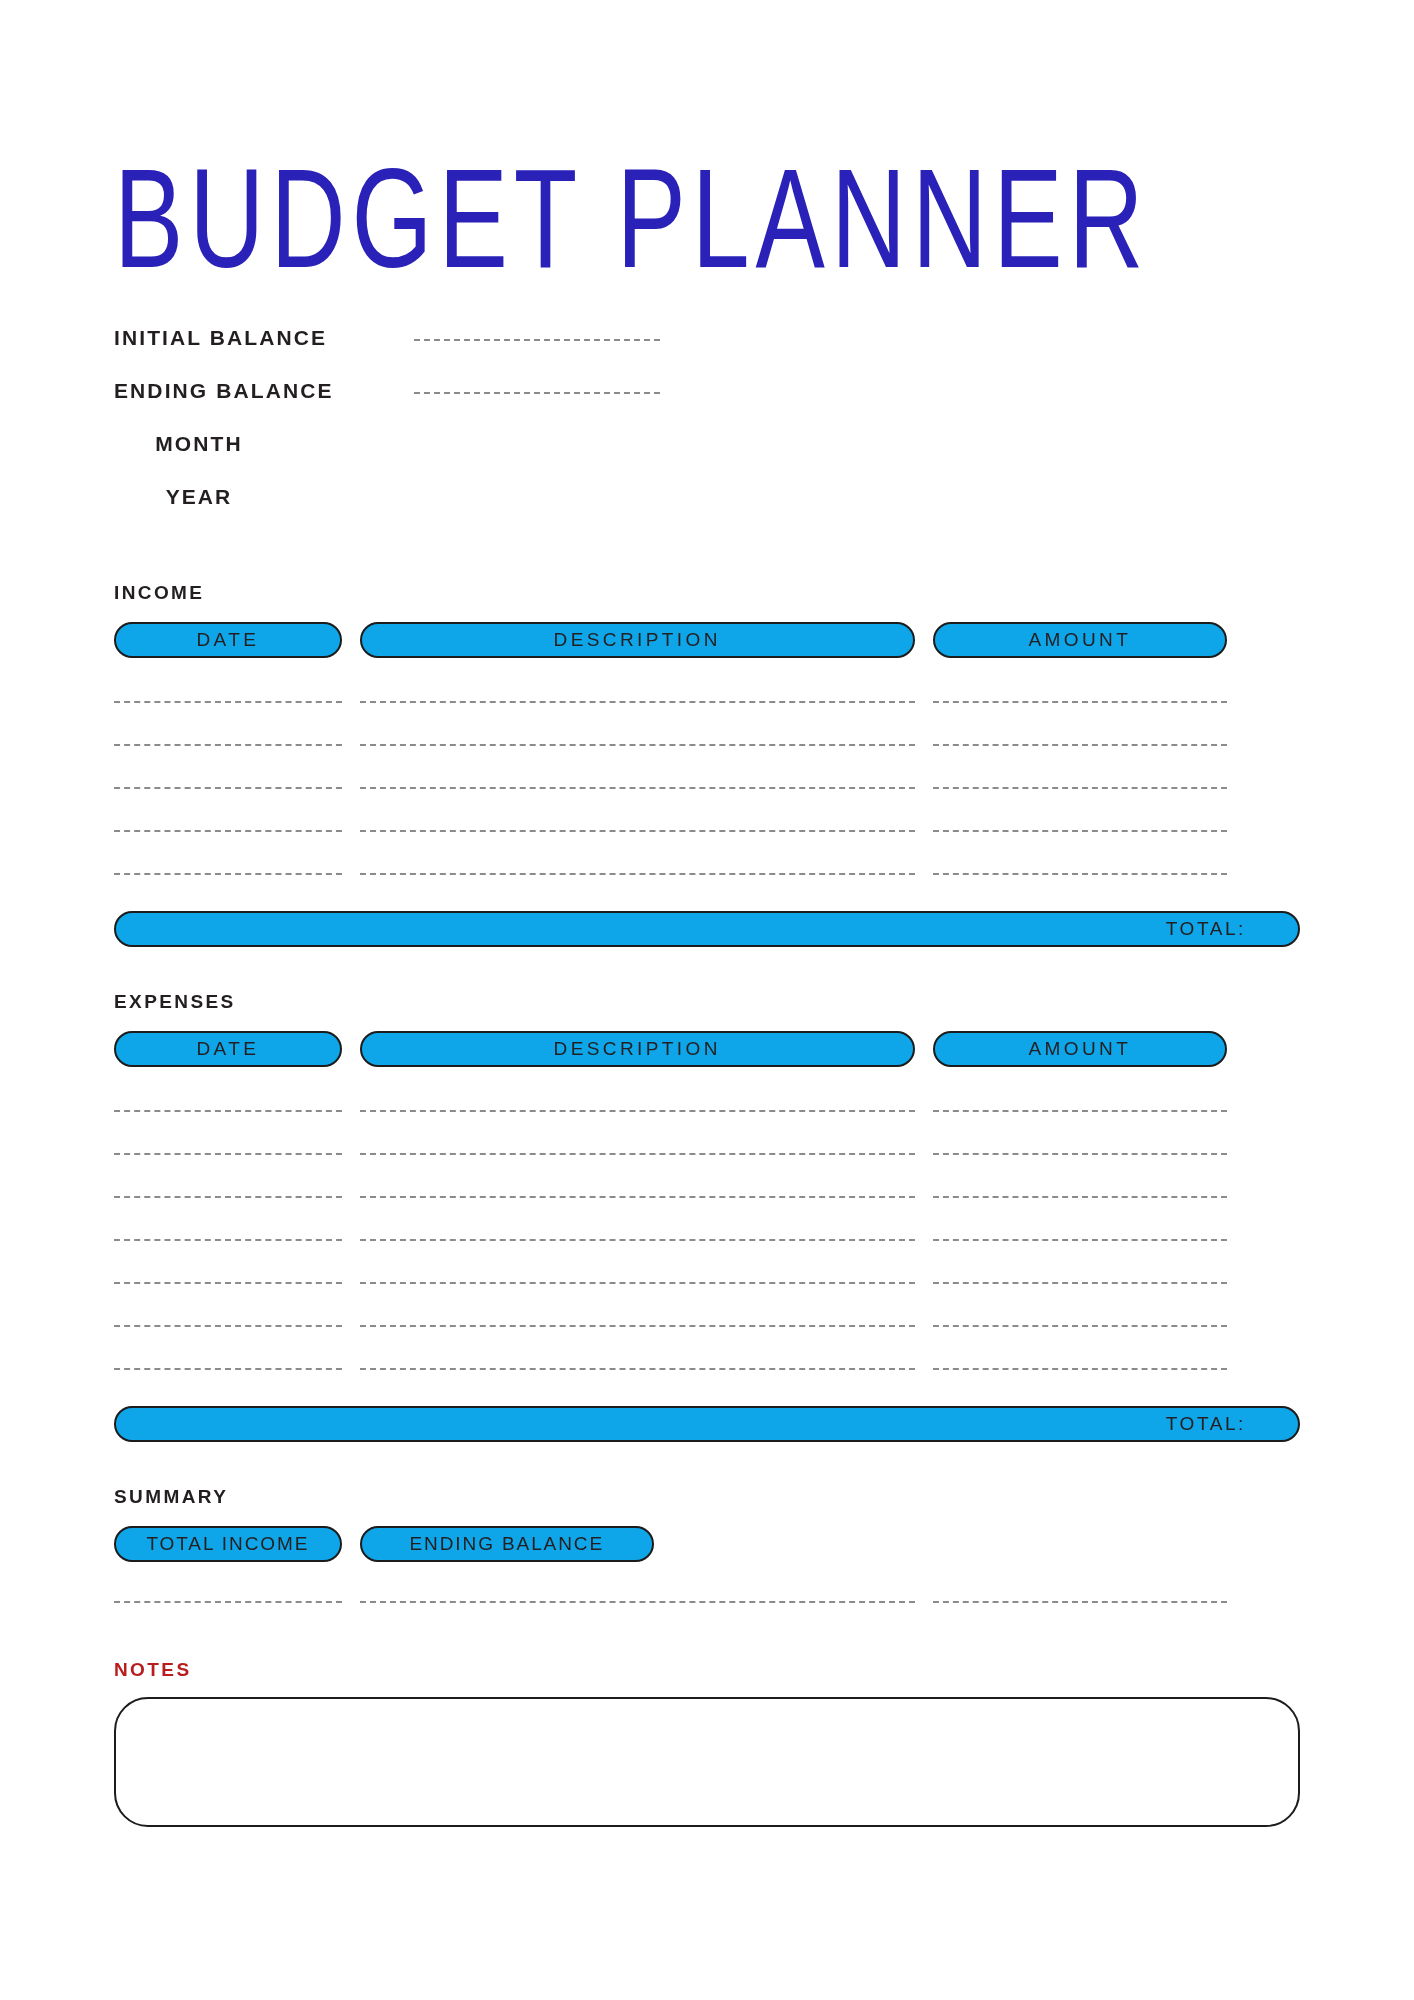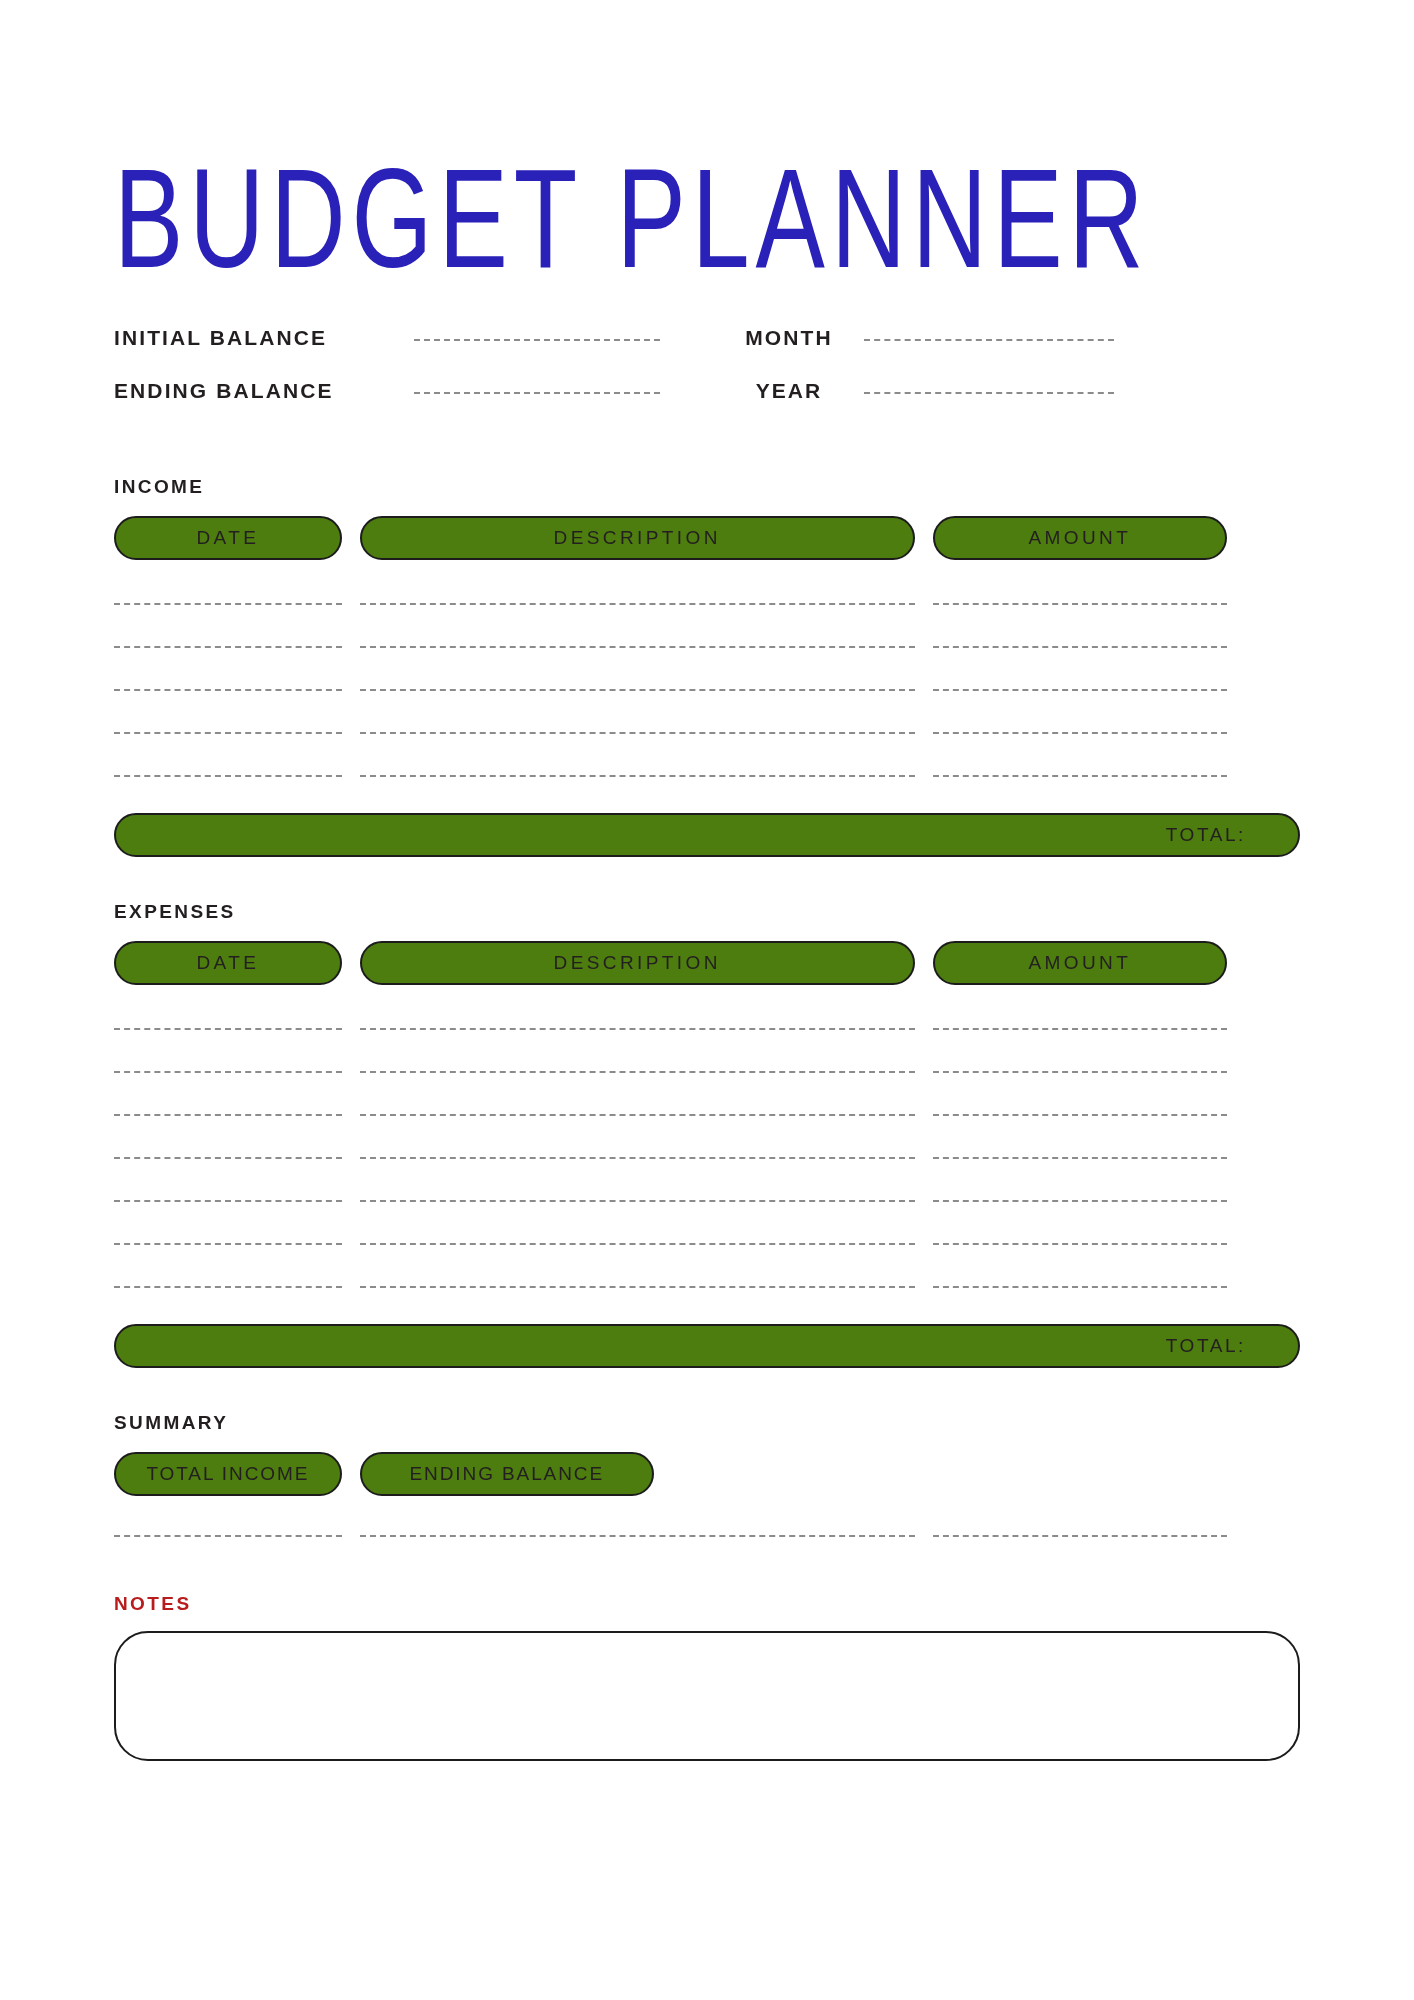--- a/index.html
+++ b/index.html
@@ -36,20 +36,21 @@
     transform: scaleY(1.35);
     transform-origin: left top;
     font-stretch: condensed;
   }
 
   
   .meta {
     margin-top: 112px;
     display: flex;
     align-items: flex-start;
+    flex-direction: column;
   }
   .meta-col-left { width: 590px; }
   .meta-col-right { flex: 1; padding-left: 10px; text-align: center; }
 
   .meta-row {
     display: flex;
     align-items: baseline;
     height: 53px;
   }
   .meta-label {
@@ -82,24 +83,24 @@
     margin-bottom: 18px;
   }
   .section-head.notes { color: #b91c1c; margin-top: 36px; margin-bottom: 16px; }
 
   
   .row-pills {
     display: flex;
     gap: 18px;
   }
   .pill {
-    background: #4d7c0f;
+    background: #0ea5e9;
     border: 2.5px solid #1c1c1c;
     border-radius: 999px;
-    height: 44px;
+    height: 36px;
     display: flex;
     align-items: center;
     justify-content: center;
     font-size: 19px;
     letter-spacing: 3.4px;
     color: #231f20;
     font-weight: 400;
   }
   .pill.tight { letter-spacing: 1.9px; }
 

